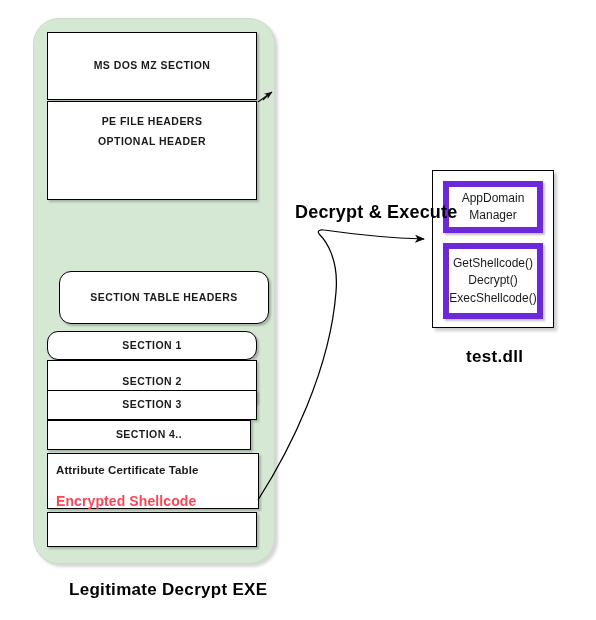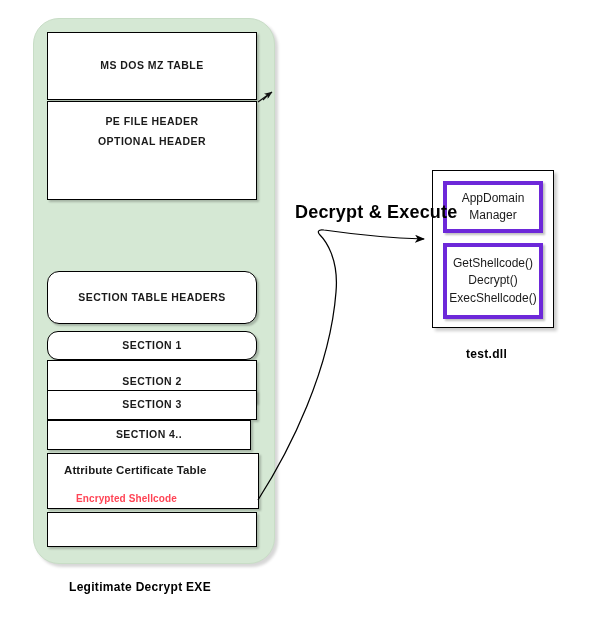--- a/index.html
+++ b/index.html
@@ -50,60 +50,60 @@
     font-weight: bold;
     letter-spacing: 0.45px;
     color: #1a1a1a;
     text-align: center;
     box-shadow: 2px 2px 2px rgba(0,0,0,0.22);
   }
   .pe-box .ln { line-height: 1.9; }
 
   .pe-box.rounded {
     border-radius: 12px;
+    margin-left: 12px;
   }
   .pe-box.left-align {
     align-items: flex-start;
     justify-content: flex-start;
     text-align: left;
-    padding-left: 16px;
+    padding-left: 8px;
     padding-top: 9px;
     letter-spacing: 0.1px;
   }
   .pe-box.left-align .ln { line-height: 1.35; }
 
   .label-attr {
     font-size: 11.5px;
     font-weight: bold;
     color: #1a1a1a;
   }
   .label-shell {
-    font-size: 10px;
+    font-size: 14px;
     font-weight: bold;
     margin-top: 13px;
-    margin-left: 12px;
     text-align: right;
   }
 
   
   .dll-outer {
     position: absolute;
     left: 432px;
     top: 170px;
     width: 122px;
     height: 158px;
     background: #ffffff;
     border: 1px solid #000000;
     box-sizing: border-box;
     box-shadow: 3px 3px 3px rgba(0,0,0,0.2);
   }
   .dll-inner {
     position: absolute;
     background: #ffffff;
-    border: 4px solid #6d28d9;
+    border: 6px solid #6d28d9;
     box-sizing: border-box;
     display: flex;
     flex-direction: column;
     align-items: center;
     justify-content: center;
     font-size: 12px;
     color: #1a1a1a;
     text-align: center;
     box-shadow: 2px 2px 2px rgba(0,0,0,0.25);
     line-height: 1.42;
@@ -111,21 +111,21 @@
   #dll-inner-appdomain {
     left: 10px; top: 10px; width: 100px; height: 52px;
   }
   #dll-inner-methods {
     left: 10px; top: 72px; width: 100px; height: 76px; align-items: center;
   }
 
   
   .caption {
     position: absolute;
-    font-size: 12px;
+    font-size: 17px;
     font-weight: bold;
     color: #000000;
     letter-spacing: 0.3px;
     white-space: nowrap;
   }
   #caption-exe { left: 69px; top: 580px; }
   #caption-dll { left: 466px; top: 347px; }
   #caption-decrypt {
     left: 295px; top: 202px;
     font-size: 18px;
@@ -141,25 +141,25 @@
   }
 </style>
 </head>
 <body>
 
 <div id="canvas">
 
   <div class="exe-shell"></div>
 
   <div class="pe-box" id="box-mz" style="left:47px; top:32px; width:210px; height:68px;">
-    <span class="ln">MS DOS MZ TABLE</span>
+    <span class="ln">MS DOS MZ SECTION</span>
   </div>
 
   <div class="pe-box" id="box-peheader" style="left:47px; top:101px; width:210px; height:99px; justify-content:flex-start; padding-top:10px;">
-    <span class="ln">PE FILE HEADER</span>
+    <span class="ln">PE FILE HEADERS</span>
     <span class="ln">OPTIONAL HEADER</span>
   </div>
 
 
   <div class="pe-box rounded" id="box-secthdrs" style="left:47px; top:271px; width:210px; height:53px;">
     <span class="ln">SECTION TABLE HEADERS</span>
   </div>
 
   <div class="pe-box" style="left:47px; top:331px; width:210px; height:29px;border-radius:11px;">
     <span class="ln">SECTION 1</span>

